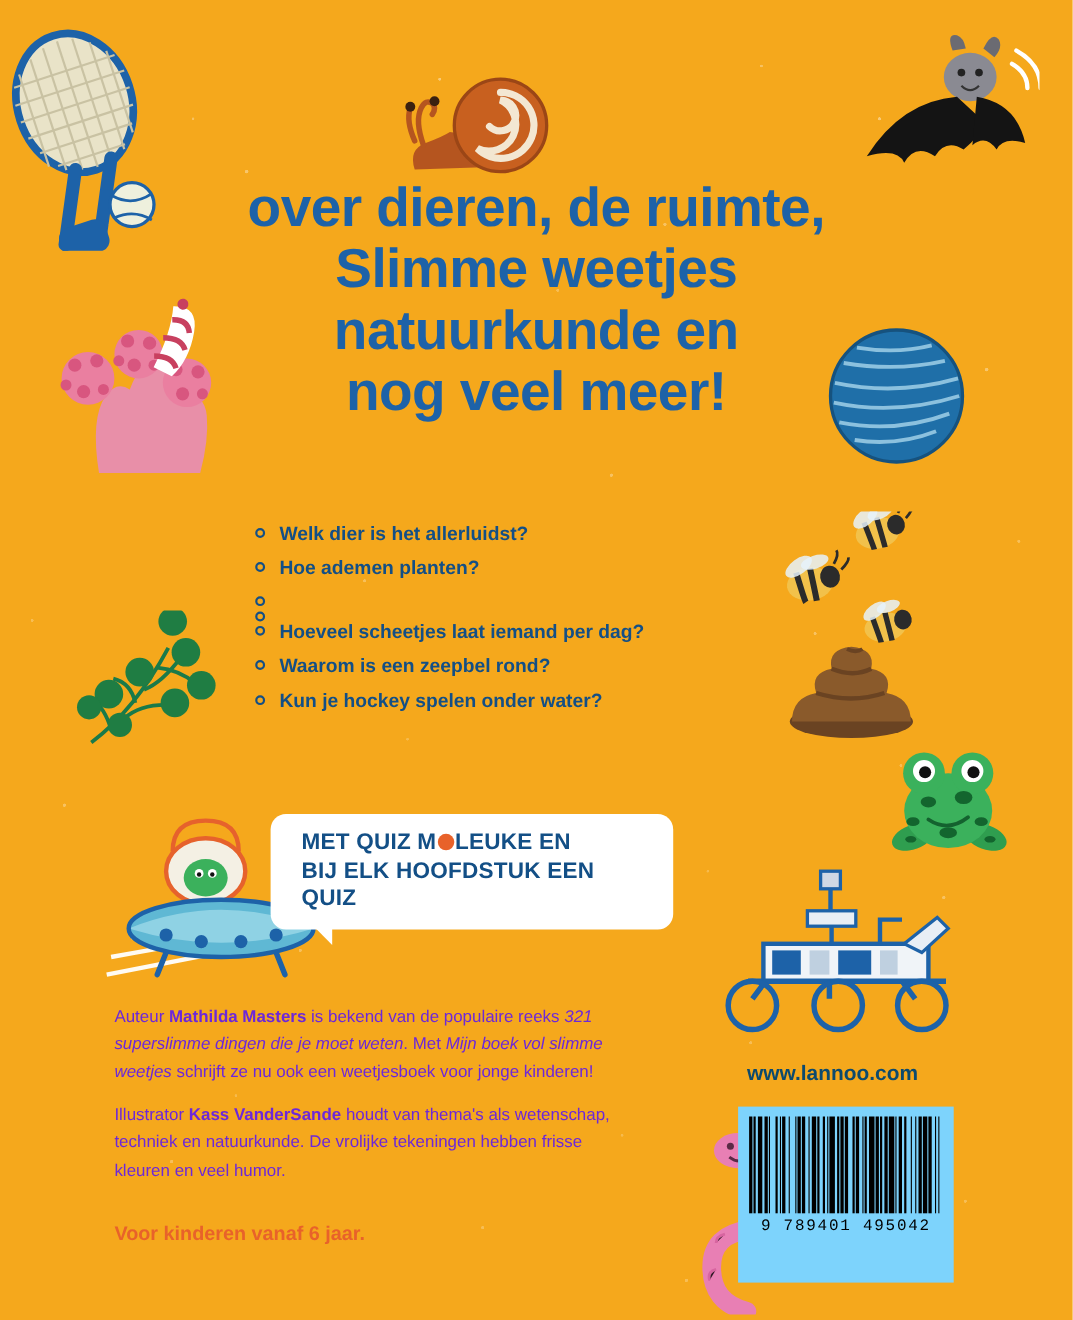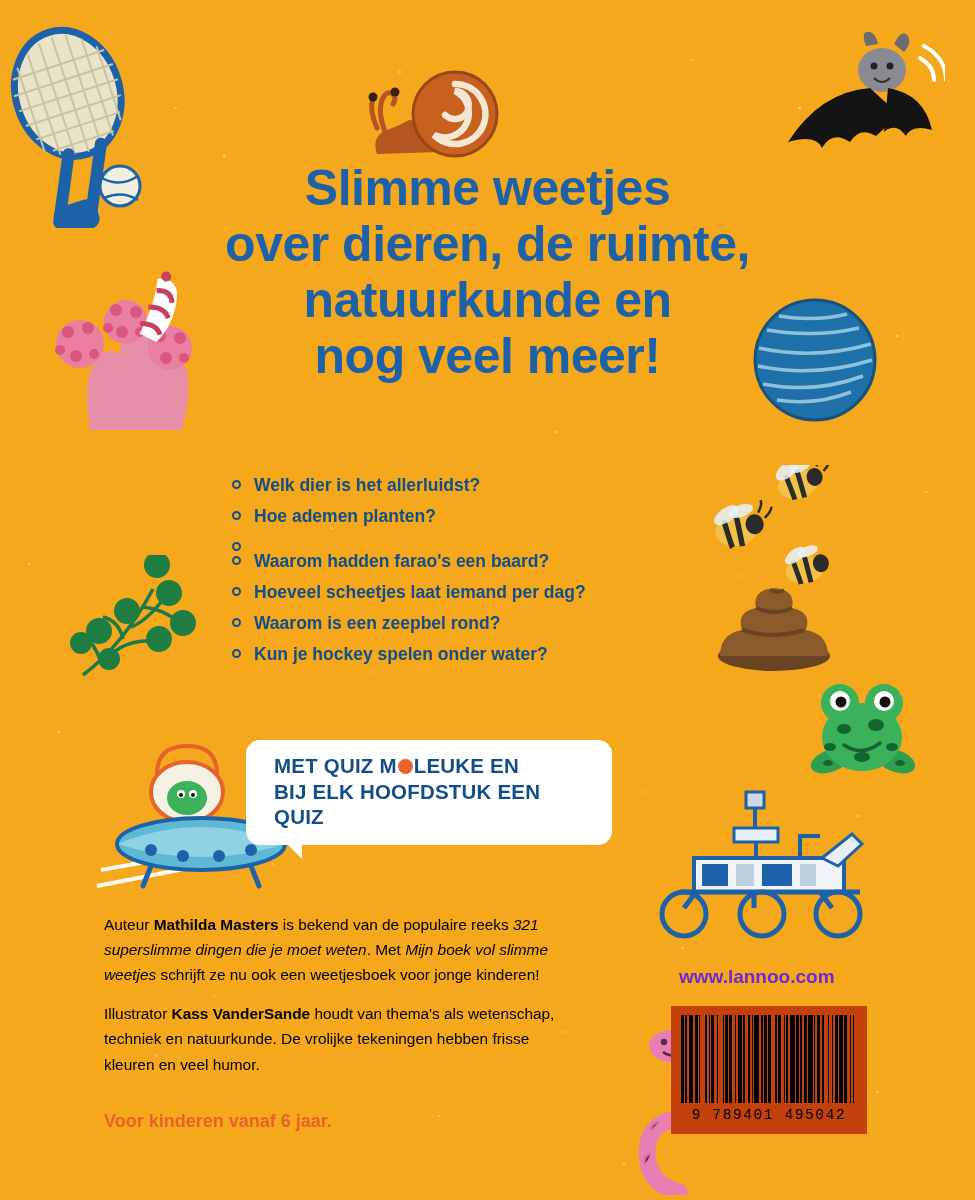--- a/index.html
+++ b/index.html
@@ -128,48 +128,48 @@
     background: #e8622a;
     vertical-align: -1px;
     margin: 0 1px;
   }
 
   
   .bio {
     position: absolute;
     left: 104px; top: 912px;
     width: 452px;
-    color: #000000;
+    color: #6d28d9;
     font-size: 15.4px;
     line-height: 1.63;
   }
   .bio p { margin-bottom: 14px; }
   .bio b { font-weight: 700; }
   .bio i { font-style: italic; }
   .age {
     position: absolute;
     left: 104px; top: 1111px;
     color: #e8622a;
     font-weight: 800;
     font-size: 18px;
   }
 
   
   .url {
     position: absolute;
     left: 679px; top: 966px;
-    color: #6d28d9;
+    color: #0c4a6e;
     font-weight: 700;
     font-size: 19px;
   }
   .barcode {
     position: absolute;
     left: 671px; top: 1006px;
-    width: 196px; height: 128px;
-    background: #c2410c;
+    width: 196px; height: 160px;
+    background: #7dd3fc;
     padding: 9px 10px 4px 10px;
   }
   .bars { height: 88px; width: 100%; display: flex; gap: 0; }
   .bars i { display: block; background: #000; height: 100%; }
   .bars i.sp { background: transparent; }
   .barnum {
     margin-top: 4px;
     text-align: center;
     font-family: "Liberation Mono", monospace;
     font-size: 14.5px;
@@ -422,32 +422,32 @@
     <path d="M78 22 q9 7 18 0" stroke="#5a2a46" stroke-width="2.6" fill="none"></path>
     <g stroke="#d35f9c" stroke-width="2.5" opacity=".8">
       <path d="M112 34 q8 2 8 8"></path>
         <path d="M104 62 q8 2 8 8"></path>
       <path d="M74 92 q-8 2 -8 8"></path>
         <path d="M66 124 q-8 2 -6 10"></path>
     </g>
   </svg>
 
   <div class="headline">
+    <span>over dieren, de ruimte,</span>
     <span>Slimme weetjes</span>
-    <span>over dieren, de ruimte,</span>
     <span>natuurkunde en</span>
     <span>nog veel meer!</span>
   </div>
 
 
   <ul class="qlist">
     <li><span class="bullet"></span><span>Welk dier is het allerluidst?</span></li>
     <li><span class="bullet"></span><span>Hoe ademen planten?</span></li>
     <li><span class="bullet"></span></li>
-    <li><span class="bullet"></span><span>Waarom hadden farao's een baard?</span></li>
+    <li><span class="bullet"></span></li>
     <li><span class="bullet"></span><span>Hoeveel scheetjes laat iemand per dag?</span></li>
     <li><span class="bullet"></span><span>Waarom is een zeepbel rond?</span></li>
     <li><span class="bullet"></span><span>Kun je hockey spelen onder water?</span></li>
   </ul>
 
   <div class="callout">
     <div><span>MET QUIZ M</span><span class="dot-o"></span><span>LEUKE EN</span></div>
     <div>BIJ ELK HOOFDSTUK EEN QUIZ</div>
   </div>
 

